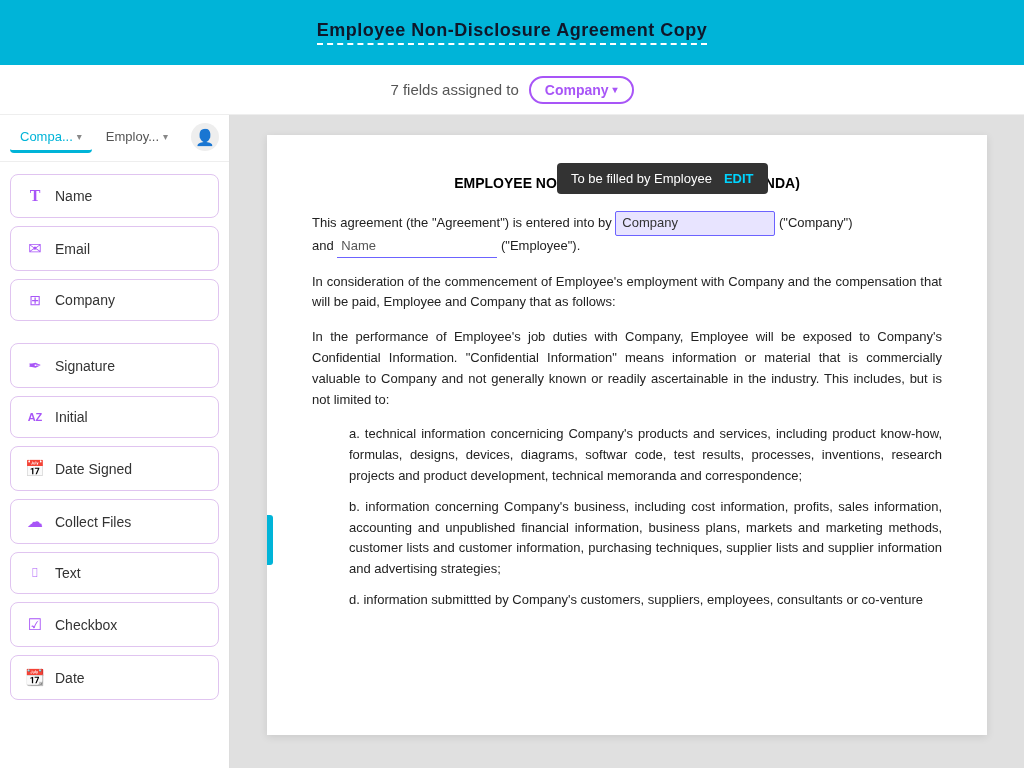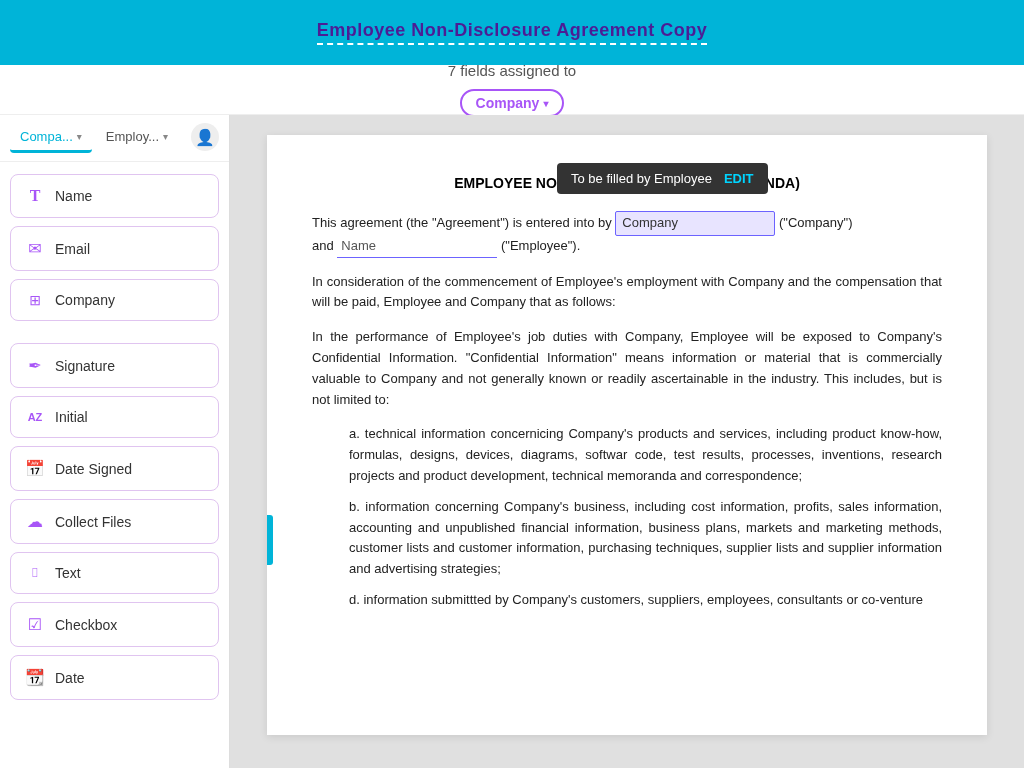--- a/index.html
+++ b/index.html
@@ -8,38 +8,37 @@
     
     .header {
       background: #00b4d8;
       height: 65px;
       display: flex;
       align-items: center;
       justify-content: center;
       position: relative;
     }
     .header-title {
-      color: #4c1d95;
+      color: #0f172a;
       font-size: 18px;
       font-weight: bold;
       letter-spacing: 0.5px;
       border-bottom: 2px dashed white;
       padding-bottom: 2px;
     }
 
     
     .subheader {
       background: white;
       height: 50px;
       display: flex;
       align-items: center;
       justify-content: center;
       gap: 10px;
       border-bottom: 1px solid #eee;
-      flex-direction: column;
     }
     .subheader-text {
       color: #555;
       font-size: 15px;
     }
     .company-badge {
       background: white;
       border: 2px solid #a855f7;
       border-radius: 20px;
       padding: 4px 14px;

